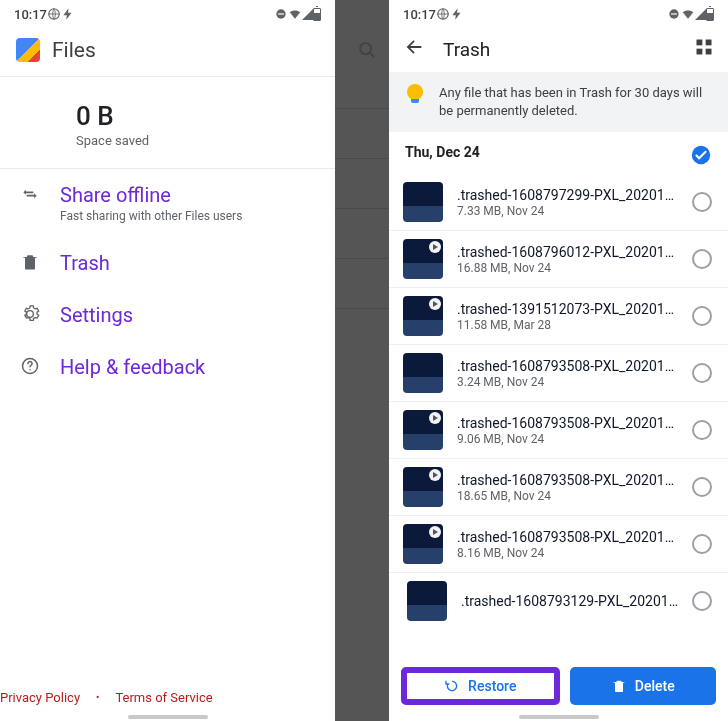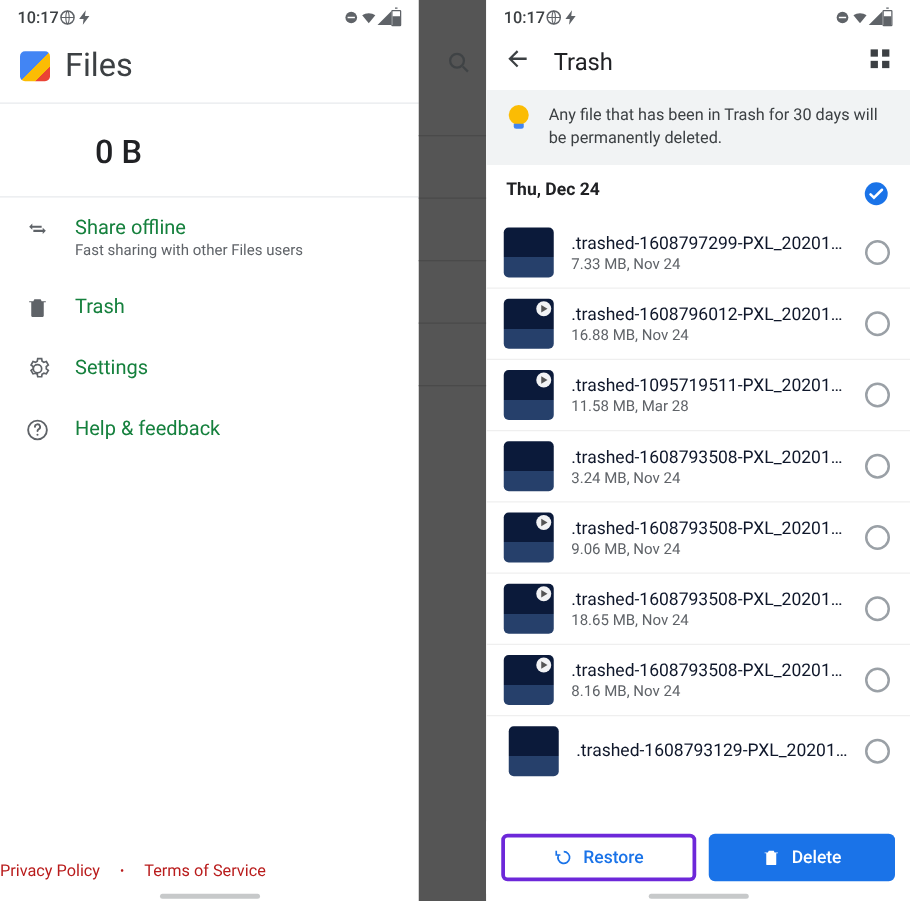--- a/index.html
+++ b/index.html
@@ -15,30 +15,30 @@
   .status .l, .status .r { display: flex; align-items: center; gap: 0; }
   .status svg { width: 14px; height: 14px; fill: #5f6368; }
   .status .tri { width:0; height:0; border-style:solid; border-width:0 0 11px 11px; border-color:transparent transparent #5f6368 transparent; }
   .status .batt { width:8px; height:13px; border:1.5px solid #5f6368; border-radius:1px; position:relative; }
   .status .batt:before { content:''; position:absolute; top:-3px; left:2px; width:2px; height:1.5px; background:#5f6368; }
   .status .batt:after { content:''; position:absolute; bottom:0; left:0; right:0; height:55%; background:#5f6368; }
 
   
   .drawer-appbar { display:flex; align-items:center; gap:12px; padding:14px 16px; border-bottom:1px solid #e8eaed; }
   .files-logo { width:24px; height:24px; border-radius:4px; background:linear-gradient(135deg,#4285f4 0 50%,#fbbc04 50% 75%,#ea4335 75% 100%); }
-  .drawer-appbar h1 { font-size:26px; font-weight:400; color:#3c4043; }
+  .drawer-appbar h1 { font-size:21px; font-weight:400; color:#3c4043; }
 
   .space-block { padding:24px 16px 20px 76px; border-bottom:1px solid #e8eaed; }
   .space-block .big { font-size:26px; font-weight:500; color:#202124; }
   .space-block .sub { font-size:13px; color:#5f6368; margin-top:2px; }
 
   .menu { flex:1; }
   .menu-item { display:flex; align-items:flex-start; gap:20px; padding:14px 16px 14px 20px; cursor:pointer; }
   .menu-item .txt { flex:1; }
-  .menu-item .title { font-size:16px; color:#15803d; }
+  .menu-item .title { font-size:20px; color:#6d28d9; }
   .menu-item .sub { font-size:12px; color:#5f6368; margin-top:2px; }
   .menu-item svg { width:20px; height:20px; fill:#5f6368; flex-shrink:0; margin-top:1px; }
 
   .footer { display:flex; align-items:center; justify-content:flex-start; gap:16px; padding:14px 0 10px; font-size:13px; color:#b91c1c; border-top:0; }
   .footer .dot { font-size:10px; }
   .navbar { height:6px; display:flex; justify-content:center; }
   .navbar .pill { width:80px; height:4px; background:#5f6368; opacity:.35; border-radius:3px; }
 
   
   .gap { position:relative; }
@@ -68,21 +68,21 @@
   .row .thumb { width:40px; height:40px; border-radius:4px; background:linear-gradient(180deg,#0b1a3a 0 60%,#26406b 60% 100%); position:relative; flex-shrink:0; }
   .row .thumb.play:after { content:''; position:absolute; top:2px; right:2px; width:12px; height:12px; border-radius:50%; background:#fff; opacity:.95; }
   .row .thumb.play:before { content:''; position:absolute; top:5px; right:5px; width:0; height:0; border-style:solid; border-width:3px 0 3px 5px; border-color:transparent transparent transparent #555; z-index:1; }
   .row .info { flex:1; min-width:0; }
   .row .name { font-size:14px; color:#0f172a; white-space:nowrap; overflow:hidden; text-overflow:ellipsis; }
   .row .meta { font-size:12px; color:#5f6368; margin-top:1px; }
   .row .radio { width:20px; height:20px; border:2px solid #9aa0a6; border-radius:50%; flex-shrink:0; }
 
   .actions { display:flex; gap:10px; padding:10px 12px; background:#fff; }
   .btn { flex:1; height:38px; border-radius:5px; display:flex; align-items:center; justify-content:center; gap:8px; font-size:14px; font-weight:500; cursor:pointer; }
-  .btn.outline { border:3px solid #6d28d9; color:#1a73e8; background:#fff; }
+  .btn.outline { border:6px solid #6d28d9; color:#1a73e8; background:#fff; }
   .btn.solid { background:#1a73e8; color:#fff; }
   .btn svg { width:16px; height:16px; }
 </style>
 </head>
 <body>
 
 <div class="phone left">
   <div class="status">
     <div class="l">
       <span>10:17</span>
@@ -107,20 +107,21 @@
     </div>
   </div>
 
   <div class="drawer-appbar">
     <div class="files-logo"></div>
     <h1>Files</h1>
   </div>
 
   <div class="space-block">
     <div class="big">0 B</div>
+    <div class="sub">Space saved</div>
   </div>
 
   <div class="menu">
     <div class="menu-item">
       <svg viewBox="0 0 24 24">
           <path d="M7 7l-3 3 3 3V11h9V9H7zM17 17l3-3-3-3v2H8v2h9z"></path>
         </svg>
       <div class="txt">
         <div class="title">Share offline</div>
         <div class="sub">Fast sharing with other Files users</div>
@@ -249,21 +250,21 @@
         <div class="thumb play"></div>
         <div class="info">
           <div class="name">.trashed-1608796012-PXL_20201…</div>
           <div class="meta">16.88 MB, Nov 24</div>
         </div>
         <div class="radio"></div>
       </div>
       <div class="row" style="margin-left: 0px; padding-left: 14px;">
         <div class="thumb play"></div>
         <div class="info">
-          <div class="name">.trashed-1095719511-PXL_20201…</div>
+          <div class="name">.trashed-1391512073-PXL_20201…</div>
           <div class="meta">11.58 MB, Mar 28</div>
         </div>
         <div class="radio"></div>
       </div>
       <div class="row" style="margin-left: 0px; padding-left: 14px;">
         <div class="thumb"></div>
         <div class="info">
           <div class="name">.trashed-1608793508-PXL_20201…</div>
           <div class="meta">3.24 MB, Nov 24</div>
         </div>

